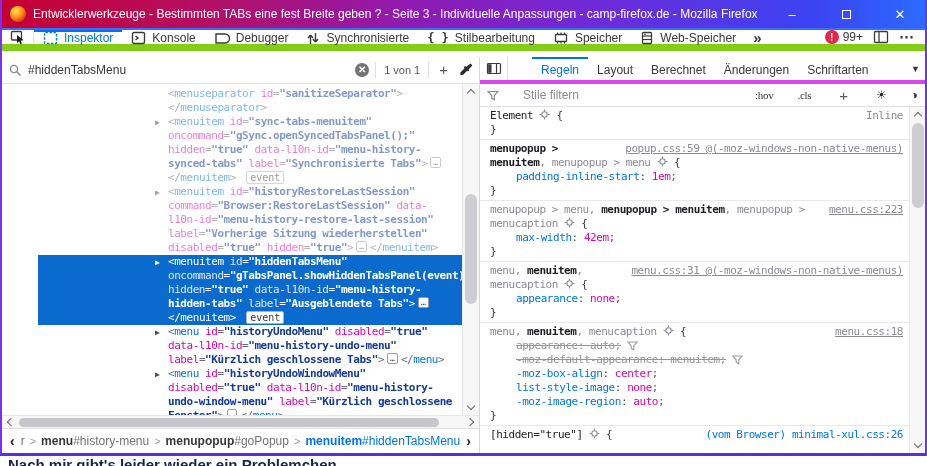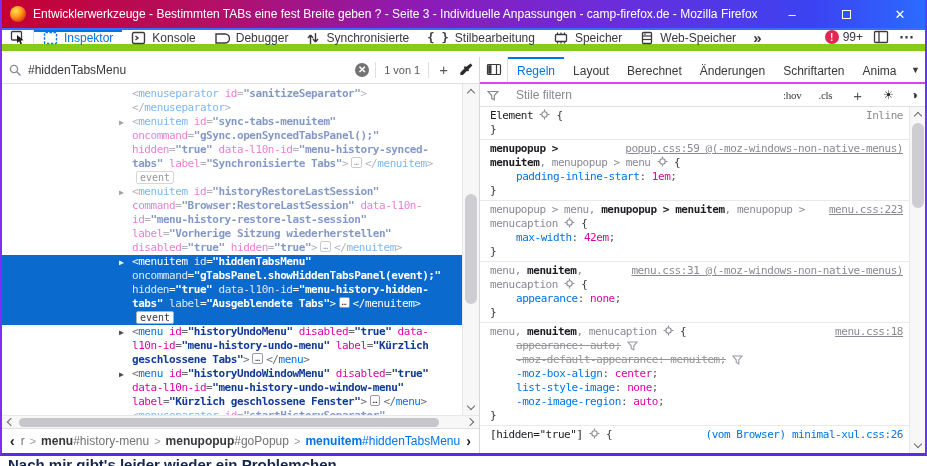--- a/index.html
+++ b/index.html
@@ -50,21 +50,21 @@
   
   .search-row { height:27px; display:flex; align-items:center; border-bottom:1px solid #e0e0e2; padding:0 6px; gap:6px; }
   .search-row .val { flex:1; font-size:12px; color:#38383d; }
   .clear-btn { width:14px; height:14px; border-radius:50%; background:#737373; color:#fff; font-size:10px;
                line-height:14px; text-align:center; font-weight:700; }
   .vsep { width:1px; height:16px; background:#e0e0e2; }
   .count { font-size:11px; color:#585860; padding:0 2px; white-space:nowrap;text-align:right; }
   .plus-btn { font-size:15px; color:#585860; padding:0 4px; }
 
   
-  .markup-wrap { position:relative; height:334px; overflow:hidden; }
+  .markup-wrap { position:relative; height:334px; overflow:hidden;margin-left:36px; }
   .markup-view { position:absolute; inset:0 17px 0 0; overflow:hidden; padding-top:3px;
                  font-family:"DejaVu Sans Mono",monospace; font-size:11px; line-height:14px; letter-spacing:-0.45px; }
   .mk-node { position:relative; padding-left:130px; padding-right:4px; color:#38383d; }
   .mk-node .tw { position:absolute; left:117px; top:1px; font-size:8px; color:#4a4a4f; }
   .tk-b { color:#6a6a77; } .tk-eq { color:#6a6a77; }
   .tk-tag { color:#0074e8; }
   .tk-an { color:#dd00a9; }
   .tk-av { color:#123a96; font-weight:600; }
   .mk-node.faded { opacity:.52; }
   .mk-node.sel { background:#0a6acd; }
@@ -98,29 +98,29 @@
   .crumb-nav { font-size:14px; font-weight:700; color:#1b1b1f; padding:0 6px; }
   .crumb-sep { color:#9a9aa2; padding:0 5px; font-size:11px; }
   .crumb { white-space:nowrap; }
   .crumb .ctag { font-weight:700; color:#38383d; }
   .crumb .cid { color:#737373; }
   .crumb.selected .ctag, .crumb.selected .cid { color:#0074e8; }
   .crumb-partial { color:#737373; }
   .crumb-right { margin-left:auto; }
 
   
-  .side-tabs { height:27px; display:flex; align-items:stretch; border-bottom:2px solid #d946ef; }
+  .side-tabs { height:27px; display:flex; align-items:stretch; border-bottom:4px solid #d946ef;gap:24px; }
   .pane-toggle { width:28px; display:flex; align-items:center; justify-content:center; border-right:1px solid #e0e0e2; }
   .side-tab { display:flex; align-items:center; padding:0 9px; font-size:12px; color:#38383d;
               border-top:2px solid transparent; white-space:nowrap; }
   .side-tab.active { color:#0074e8; border-top-color:#0074e8; }
   .side-tab.trunc { max-width:46px; overflow:hidden; padding-right:0; }
   .alltabs-caret { display:flex; align-items:center; padding:0 5px 0 1px; color:#38383d; font-size:9px; }
 
-  .filter-row { height:23px; display:flex; align-items:center; gap:17px; border-bottom:1px solid #e0e0e2; padding:0 7px; }
+  .filter-row { height:23px; display:flex; align-items:center; gap:24px; border-bottom:1px solid #e0e0e2; padding:0 7px; }
   .filter-row .ph { flex:1; font-size:12px; color:#8a8a95; }
   .pseudo-btn { font-size:11px; color:#38383d; font-family:Liberation Serif, serif; letter-spacing:-0.3px; }
   .sim-icon { font-size:12px; color:#2a2a2e; }
 
   
   .rules-wrap { position:relative; flex:1; overflow:hidden; }
   .rules-view { position:absolute; inset:0 16px 0 0; overflow:hidden;
                 font-family:"DejaVu Sans Mono",monospace; font-size:11px; line-height:14px; letter-spacing:-0.45px; }
   .rule { border-bottom:1px solid #e9e9ec; padding:2px 6px 2px 10px; }
   .rule:last-child { border-bottom:none; }

